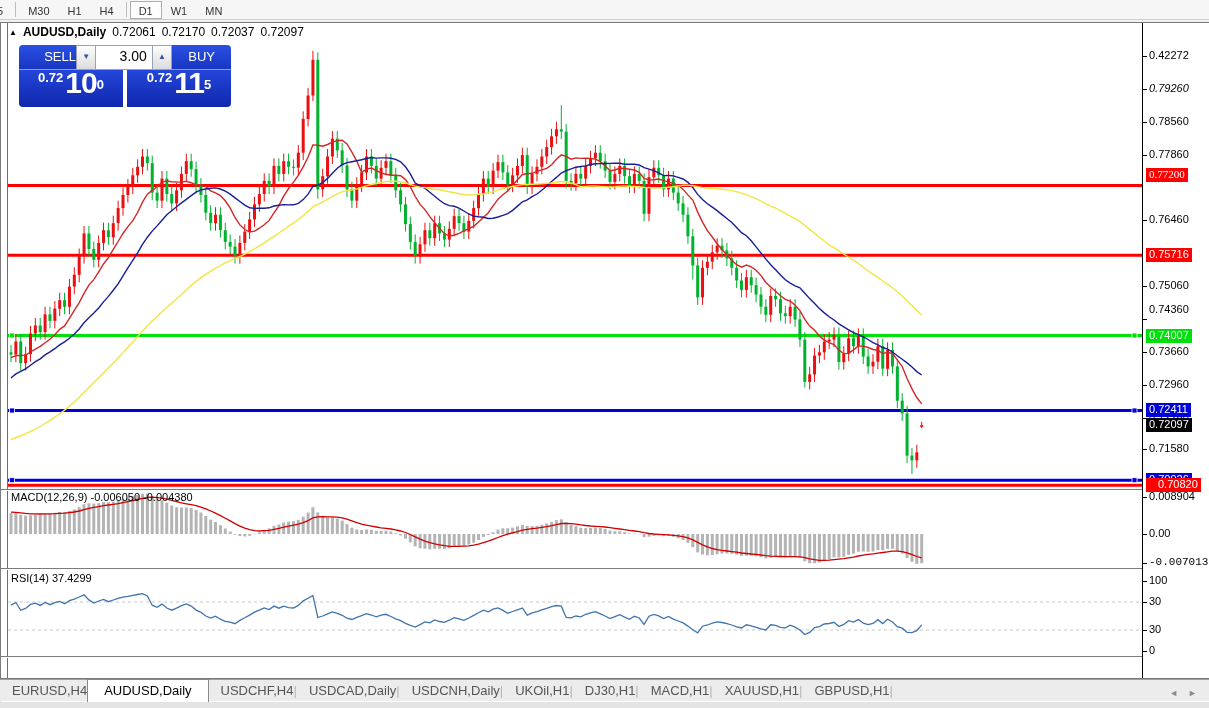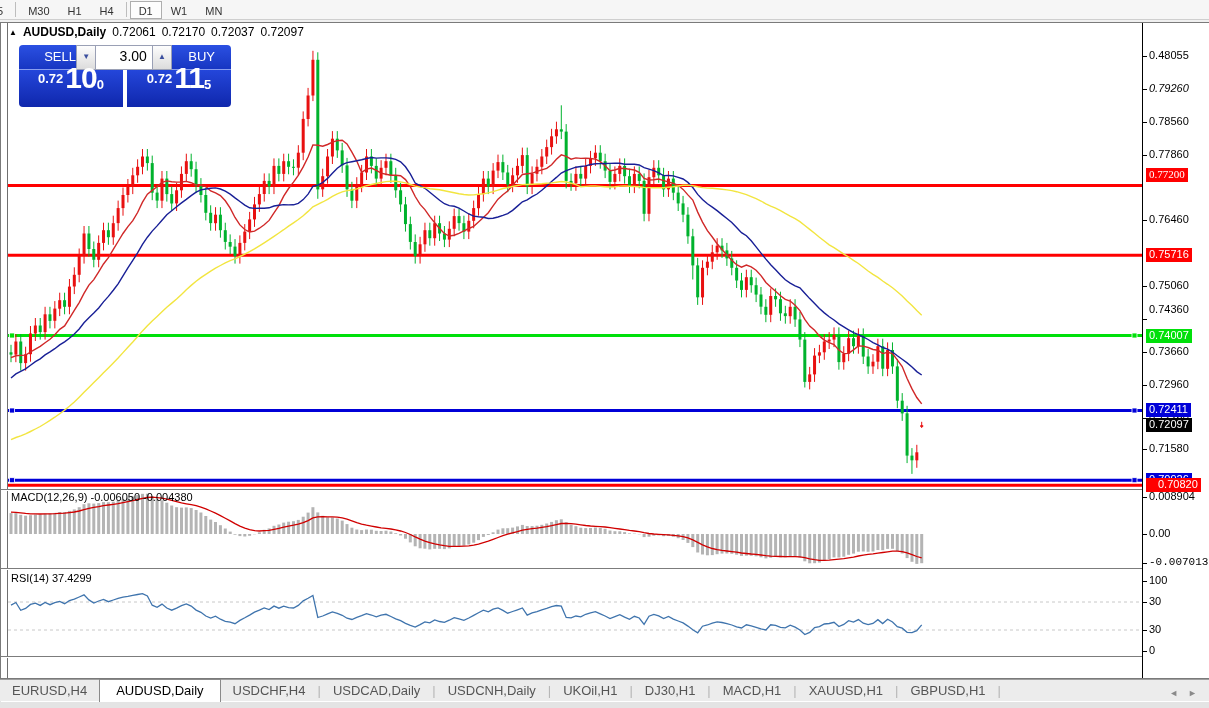--- a/index.html
+++ b/index.html
@@ -50,31 +50,31 @@
   .tp-btn { color:#fff; font-size:13px; text-align:center; line-height:24px;
     background:linear-gradient(#2b50e2,#1736c2); border-bottom:1px solid rgba(255,255,255,.45); cursor:pointer; }
   .tp-sell { width:62px; border-radius:4px 0 0 0;text-align:right; }
   .tp-buy  { width:64px; border-radius:0 4px 0 0; }
   .tp-spin-btn { width:22px; background:linear-gradient(#fdfdfd,#dcdcdc); border:1px solid #9aa0b5;
     font-size:8px; color:#3b4f9e; text-align:center; line-height:22px; cursor:pointer; }
   .tp-vol { width:60px; background:#fff; border-top:1px solid #9aa0b5; border-bottom:1px solid #9aa0b5;
     font-size:14px; color:#000; text-align:right; padding:2px 5px 0 0; }
   .tp-row2 { display:flex; gap:4px; height:37px; }
   .tp-price { flex:1; background:linear-gradient(#2446da,#0f27ac); color:#fff; display:flex;
-    align-items:center; justify-content:center; padding-bottom:21px; cursor:pointer; }
+    align-items:flex-start; justify-content:center; padding-bottom:21px; cursor:pointer; }
   .tp-price .small { font-size:13px; font-weight:bold; margin-right:2px; line-height:15px; }
   .tp-price .big { font-size:30px; font-weight:bold; line-height:26px; letter-spacing:-1px; }
   .tp-price .sup { font-size:13px; font-weight:bold; line-height:30px; align-self:flex-start; }
   .tp-left  { border-radius:0 0 0 4px; }
   .tp-right { border-radius:0 0 4px 0; }
 
   
   #tab-bar { position:absolute; left:0; top:679px; width:1209px; height:22px; background:#ececec;
     border-top:1px solid #9e9e9e; display:flex; align-items:flex-end; font-size:13px; color:#555; z-index:10; }
-  .tab-item { padding:3px 12px 3px 12px; white-space:nowrap; cursor:pointer; }
+  .tab-item { padding:3px 0 3px 12px; white-space:nowrap; cursor:pointer; }
   .tab-item.active { background:#ffffff; border:1px solid #8a8a8a; border-bottom:none; color:#000;
     padding:3px 16px 4px 16px; margin-bottom:-1px; }
   .tab-sep { color:#b5b5b5; padding:3px 0; }
   #tab-scroll { margin-left:auto; display:flex; gap:10px; padding:3px 12px; color:#8a8a8a; font-size:9px; }
   #tab-scroll span { cursor:pointer; }
   #bottom-strip { position:absolute; left:0; top:701px; width:1209px; height:7px; background:#e4e4e4; }
 </style>
 </head>
 <body>
 
@@ -710,21 +710,21 @@
 
     <div class="ind-label" style="top:549px;">RSI(14) 37.4299</div>
     <svg id="rsi-pane" class="pane" style="top:548px; width:1134px; height:86px;" viewBox="0 0 1134 86">
         <line x1="0" y1="31.0" x2="1134" y2="31.0" stroke="#c8c8c8" stroke-width="1" stroke-dasharray="3,3"></line>
         <line x1="0" y1="59.0" x2="1134" y2="59.0" stroke="#c8c8c8" stroke-width="1" stroke-dasharray="3,3"></line>
         <polyline points="3.0,34.1 7.9,31.5 12.7,39.3 17.6,37.4 22.5,33.4 27.4,32.1 32.2,34.4 37.1,31.4 42.0,33.7 46.8,31.7 51.7,30.4 56.6,32.7 61.4,29.7 66.3,28.1 71.2,26.0 76.0,23.9 80.9,28.9 85.8,32.1 90.7,30.0 95.5,28.5 100.4,30.7 105.3,29.0 110.1,27.4 115.0,26.1 119.9,25.3 124.8,24.3 129.6,23.5 134.5,22.7 139.4,25.0 144.2,34.2 149.1,36.3 154.0,33.1 158.8,37.0 163.7,39.2 168.6,37.1 173.5,34.7 178.3,33.0 183.2,35.1 188.1,39.1 192.9,41.3 197.8,45.0 202.7,47.0 207.5,45.2 212.4,48.2 217.3,50.3 222.2,51.1 227.0,52.7 231.9,49.4 236.8,46.8 241.6,44.1 246.5,41.1 251.4,39.2 256.2,37.0 261.1,38.5 266.0,35.1 270.9,37.2 275.7,35.2 280.6,36.7 285.5,37.0 290.3,34.4 295.2,29.8 300.1,27.3 304.9,24.4 309.8,46.5 314.7,45.0 319.6,42.8 324.4,40.9 329.3,42.4 334.2,44.3 339.0,47.2 343.9,48.5 348.8,46.3 353.6,44.7 358.5,42.7 363.4,44.0 368.3,45.8 373.1,44.2 378.0,43.3 382.9,45.5 387.7,47.8 392.6,49.7 397.5,52.3 402.3,54.4 407.2,56.0 412.1,53.6 416.9,50.9 421.8,51.9 426.7,49.0 431.6,50.5 436.4,51.4 441.3,49.2 446.2,46.6 451.0,47.9 455.9,49.3 460.8,47.0 465.7,44.4 470.5,41.8 475.4,39.1 480.3,40.9 485.1,38.2 490.0,36.9 494.9,39.4 499.7,42.2 504.6,40.5 509.5,38.8 514.4,37.0 519.2,44.2 524.1,41.9 529.0,40.6 533.8,38.8 538.7,37.3 543.6,35.6 548.4,34.5 553.3,35.2 558.2,46.4 563.1,46.9 567.9,45.0 572.8,45.9 577.7,43.3 582.5,41.8 587.4,40.7 592.3,42.8 597.1,45.0 602.0,47.5 606.9,45.6 611.8,43.7 616.6,46.2 621.5,48.3 626.4,45.3 631.2,47.0 636.1,53.4 641.0,45.2 645.8,43.4 650.7,44.9 655.6,47.6 660.5,45.4 665.3,48.1 670.2,50.0 675.1,51.9 679.9,55.1 684.8,58.7 689.7,61.8 694.5,55.2 699.4,54.0 704.3,52.1 709.1,50.8 714.0,51.5 718.9,52.6 723.8,54.0 728.6,55.8 733.5,57.0 738.4,53.8 743.2,54.9 748.1,56.3 753.0,57.9 757.9,59.0 762.7,53.8 767.6,54.3 772.5,56.4 777.3,56.8 782.2,54.1 787.1,56.1 791.9,59.0 796.8,63.5 801.7,61.4 806.6,56.5 811.4,55.6 816.3,53.0 821.2,52.5 826.0,51.3 830.9,55.6 835.8,53.4 840.6,49.7 845.5,51.1 850.4,48.6 855.3,52.2 860.1,53.7 865.0,52.5 869.9,48.7 874.7,52.6 879.6,48.3 884.5,51.0 889.3,55.7 894.2,57.2 899.1,61.3 904.0,61.6 908.8,59.7 913.7,53.8 " fill="none" stroke="#3f74ad" stroke-width="1.3"></polyline>
       </svg>
     <div class="pane-border" style="top:633px;"></div>
 
     <div id="right-axis">
-        <div class="axis-label" style="top: 26.0083px; z-index: 1;">0.48055</div>
+        <div class="axis-label" style="top: 26.0083px; z-index: 1;">0.42272</div>
         <div class="axis-tick" style="top: 33.0083px;"></div>
         <div class="axis-label" style="top: 58.8772px; z-index: 1; font-style: italic;">0.79260</div>
         <div class="axis-tick" style="top: 65.8772px;"></div>
         <div class="axis-label" style="top: 91.7461px; z-index: 1;">0.78560</div>
         <div class="axis-tick" style="top: 98.7461px;"></div>
         <div class="axis-label" style="top: 124.615px; z-index: 1;">0.77860</div>
         <div class="axis-tick" style="top: 131.615px;"></div>
         <div class="axis-label" style="top: 190.353px; z-index: 1;">0.76460</div>
         <div class="axis-tick" style="top: 197.353px;"></div>
         <div class="axis-label" style="top: 256.091px; z-index: 1;">0.75060</div>

